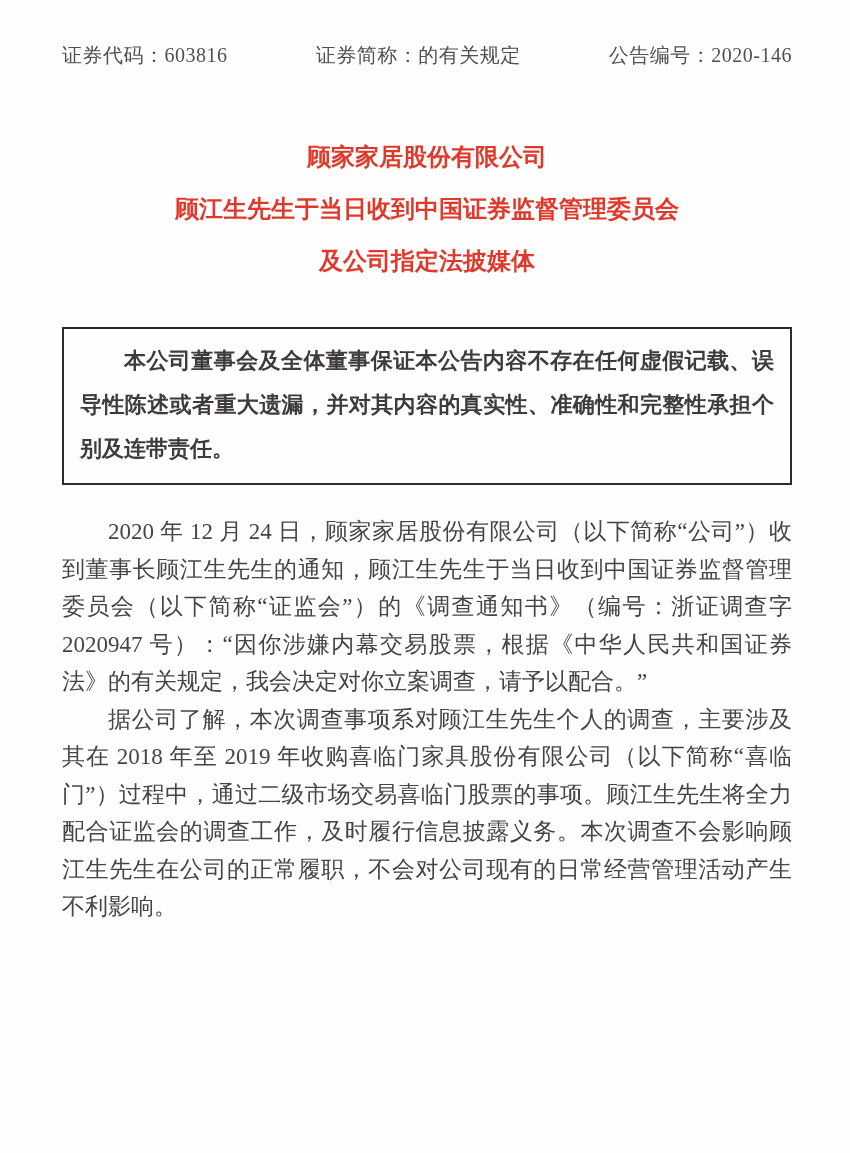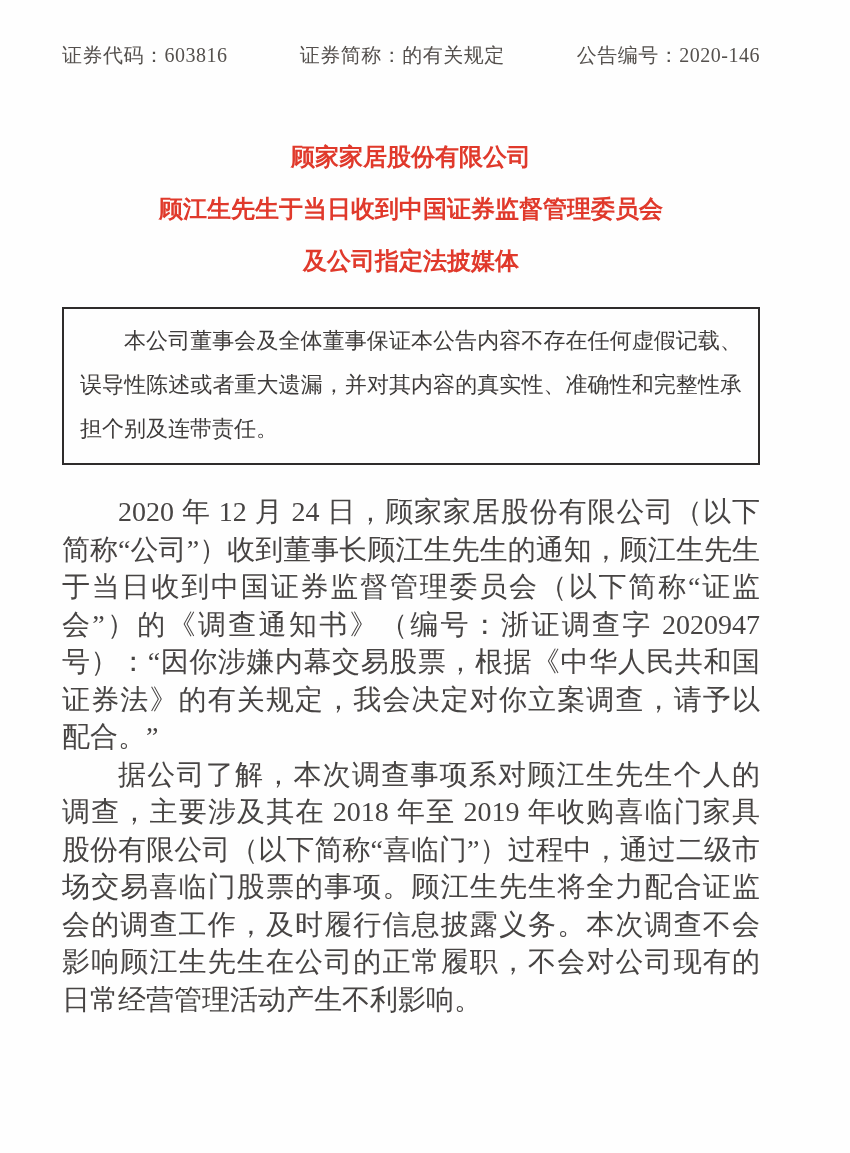--- a/index.html
+++ b/index.html
@@ -8,21 +8,21 @@
     width: 850px;
     height: 1153px;
     background: #ffffff;
     font-family: "Liberation Serif", "DejaVu Serif", serif;
     color: #474443;
     overflow: hidden;
   }
   .page {
     width: 850px;
     height: 1153px;
-    padding: 42px 90px 0 62px;
+    padding: 42px 58px 0 62px;
     background: #fefefe;
   }
   
   .sec-header {
     display: flex;
     justify-content: space-between;
     font-size: 20px;
     color: #54504d;
     letter-spacing: 0.5px;
   }
@@ -31,34 +31,34 @@
     margin-top: 62px;
     text-align: center;
     font-family: "Liberation Sans", "DejaVu Sans", sans-serif;
     font-weight: 700;
     font-size: 24px;
     line-height: 52px;
     color: #e0392b;
   }
   
   .declaration-box {
-    margin-top: 20px;
+    margin-top: 40px;
     border: 2px solid #2e2c2b;
     padding: 10px 16px 12px 16px;
     font-size: 22px;
     line-height: 44px;
-    font-weight: 400;
+    font-weight: 700;
     color: #3e3b3a;
     text-align: justify;
   }
   .declaration-box p { text-indent: 2em; }
   
   .body-text {
     margin-top: 28px;
-    font-size: 28px;
+    font-size: 23px;
     line-height: 37.5px;
     text-align: justify;
     color: #474443;
   }
   .body-text p { text-indent: 2em; }
   .closing {
     margin-top: 26px;
     font-size: 22px;
     line-height: 37px;
     text-indent: 2em;

